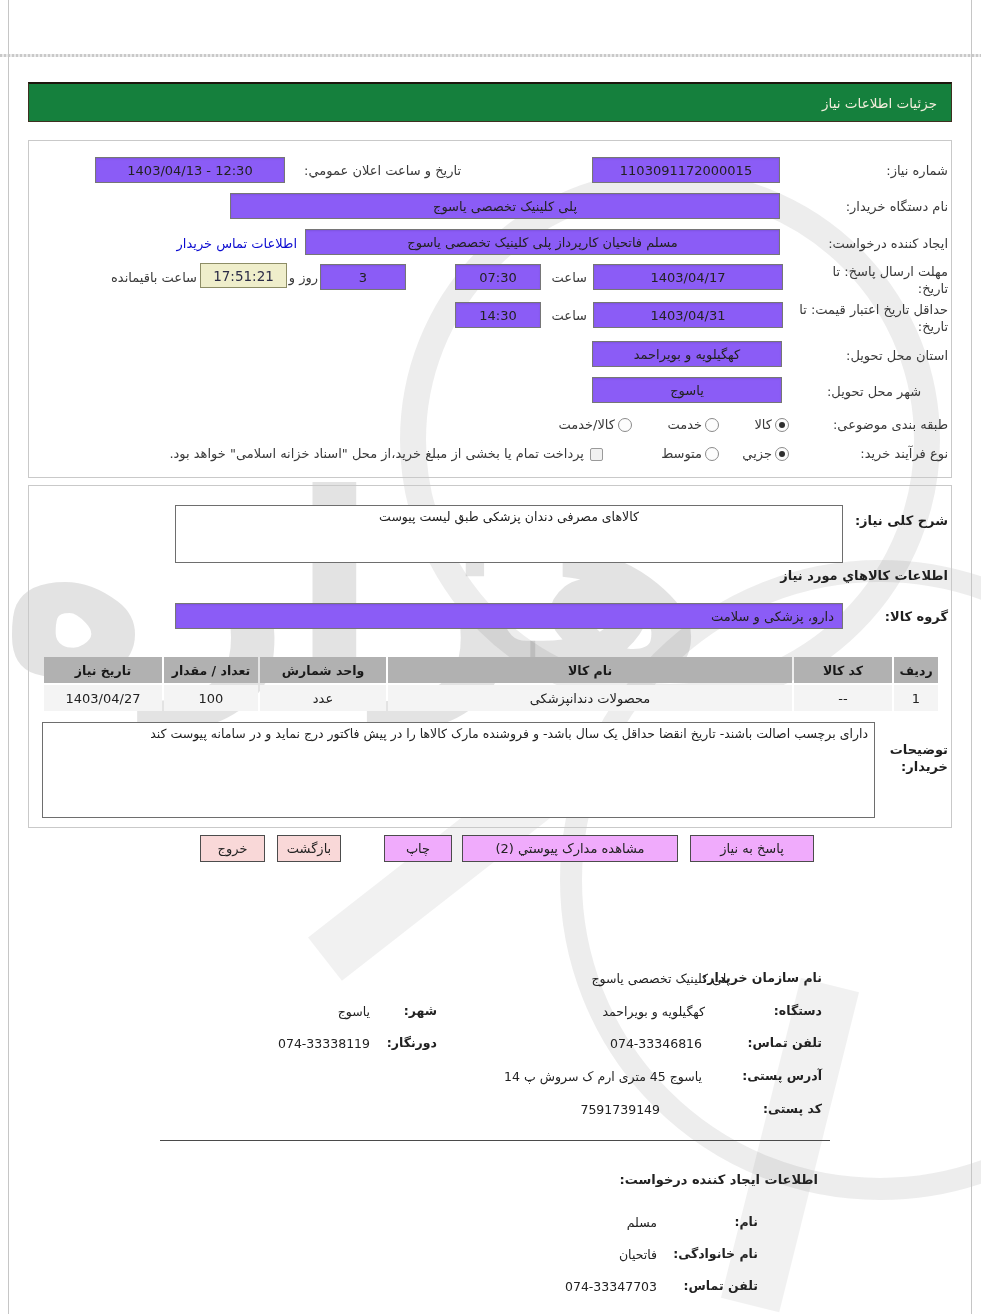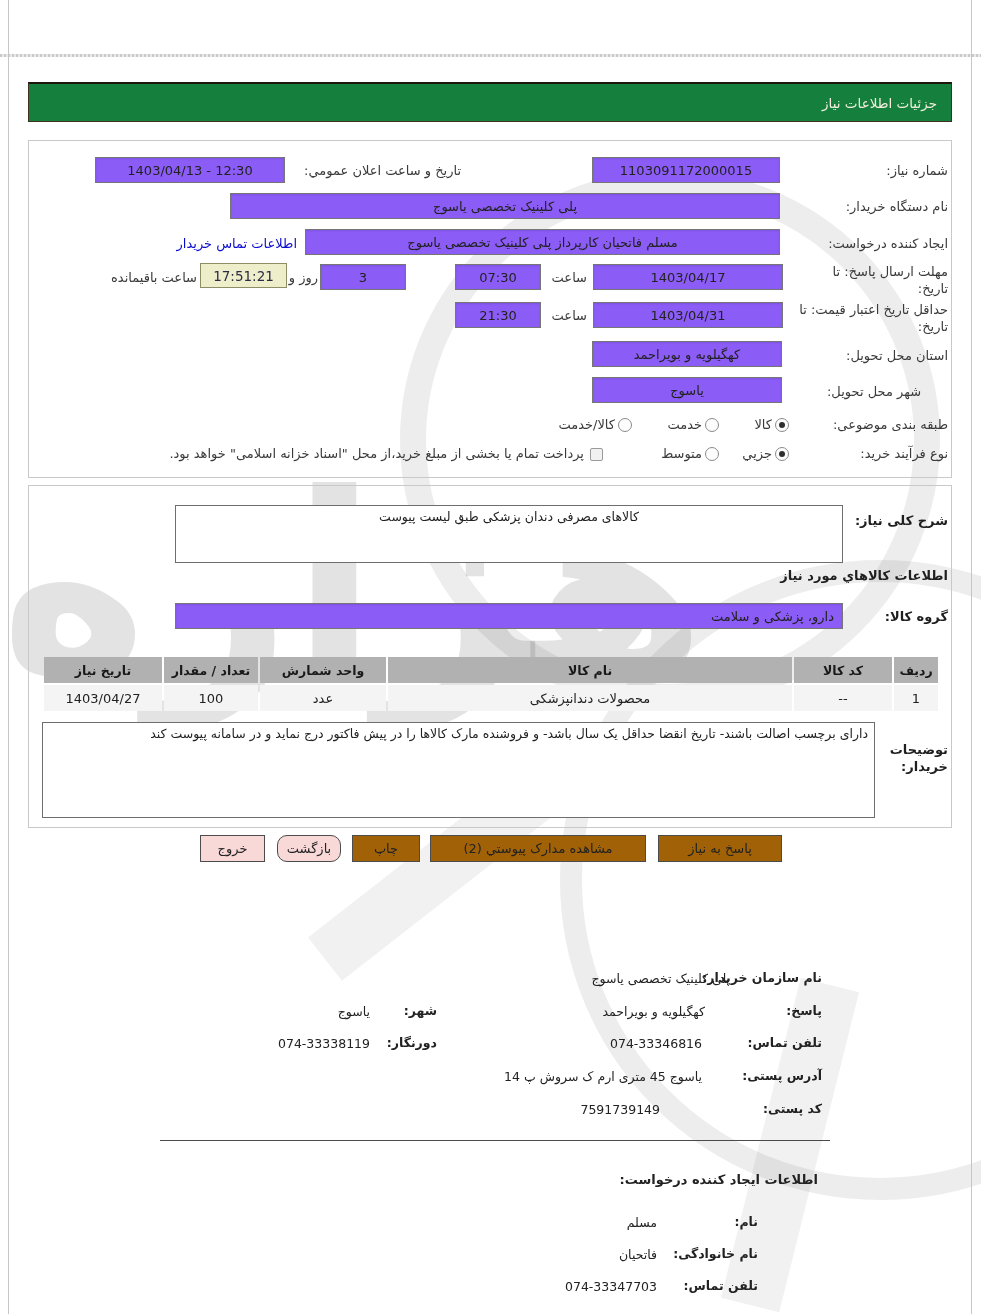--- a/index.html
+++ b/index.html
@@ -28,21 +28,21 @@
   .link { position:absolute; font-size:13px; color:#0b0bd0; z-index:3; cursor:pointer; text-align:right; }
   .countdown { position:absolute; background:#efeecb; border:1px solid #8d8d66; font-size:13.5px; color:#2b2b46;
                display:flex; align-items:center; justify-content:center; z-index:3; overflow:hidden; }
   .radio { position:absolute; width:14px; height:14px; border:1px solid #8b8b8b; border-radius:50%; background:#fdfdfd; z-index:3; }
   .radio.sel::after { content:""; position:absolute; inset:3px; background:#2e2e2e; border-radius:50%; }
   .chk { position:absolute; width:13px; height:13px; border:1px solid #9a9a9a; background:#f1f1f1; border-radius:2px; z-index:3; }
   .tarea { position:absolute; border:1px solid #6e6e6e; background:#fff; font-size:12.5px; color:#222;
            z-index:3; padding:3px 6px; line-height:1.35; overflow:hidden; }
   .btn { position:absolute; height:27px; border:1px solid #4c4c4c; font-size:13px; color:#222;
          display:flex; align-items:center; justify-content:center; z-index:3; cursor:pointer; }
-  .green { background:#a16207; }
+  .green { background:#f0abfc;margin-left:32px; }
   .pink  { background:#f9d8d8; }
   .tbl { position:absolute; left:42px; top:655px; width:898px; z-index:3; border-collapse:separate; border-spacing:2px; table-layout:fixed; }
   .tbl th { background:#b1b1b1; font-size:12.5px; font-weight:bold; color:#191919; height:26px; text-align:center; }
   .tbl td { background:#f4f4f4; font-size:13px; color:#222; height:26px; text-align:center; }
   .divline { position:absolute; height:1px; background:#4a4a4a; z-index:3; }
   .clbl { position:absolute; font-size:12.5px; color:#222; text-align:right; z-index:3; }
 </style>
 </head>
 <body>
 
@@ -81,21 +81,21 @@
   <div class="lbl" style="left:547px; top:270px; width:40px;">ساعت</div>
   <div class="inp center ltr" style="left:455px; top:264px; width:86px; height:26px;">07:30</div>
   <div class="inp center ltr" style="left:320px; top:264px; width:86px; height:26px;">3</div>
   <div class="lbl" style="left:286px; top:270px; width:32px;">روز و</div>
   <div class="countdown ltr" style="left:200px; top:263px; width:87px; height:25px;">17:51:21</div>
   <div class="lbl" style="left:85px; top:270px; width:112px;">ساعت باقیمانده</div>
 
   <div class="lbl" style="left:795px; top:302px; width:153px;">حداقل تاریخ اعتبار قیمت: تا تاریخ:</div>
   <div class="inp center ltr" style="left:593px; top:302px; width:190px; height:26px;">1403/04/31</div>
   <div class="lbl" style="left:547px; top:308px; width:40px;">ساعت</div>
-  <div class="inp center ltr" style="left:455px; top:302px; width:86px; height:26px;">21:30</div>
+  <div class="inp center ltr" style="left:455px; top:302px; width:86px; height:26px;">14:30</div>
 
   <div class="lbl" style="left:800px; top:348px; width:148px;">استان محل تحویل:</div>
   <div class="inp center" style="left:592px; top:341px; width:190px; height:26px;">کهگیلویه و بویراحمد</div>
   <div class="lbl" style="left:800px; top:384px; width:148px;text-align:center;">شهر محل تحویل:</div>
   <div class="inp center" style="left:592px; top:377px; width:190px; height:26px;">یاسوج</div>
 
   <div class="lbl" style="left:800px; top:417px; width:148px;">طبقه بندی موضوعی:</div>
   <span class="radio sel" style="left:775px; top:418px;"></span>
   <div class="lbl" style="left:740px; top:417px; width:32px;">کالا</div>
   <span class="radio" style="left:705px; top:418px;"></span>
@@ -151,28 +151,28 @@
       </tr>
     </tbody>
   </table>
 
   <div class="tarea" style="left:42px; top:722px; width:833px; height:96px; text-align:right;">دارای برچسب اصالت باشند- تاریخ انقضا حداقل یک سال باشد- و فروشنده مارک کالاها را در پیش فاکتور درج نماید و در سامانه پیوست کند</div>
   <div class="lbl b" style="left:878px; top:742px; width:70px;">توضیحات خریدار:</div>
 
   <div class="btn green" style="left:658px; top:835px; width:124px;">پاسخ به نیاز</div>
   <div class="btn green" style="left:430px; top:835px; width:216px;">مشاهده مدارک پیوستي (2)</div>
   <div class="btn green" style="left:352px; top:835px; width:68px;">چاپ</div>
-  <div class="btn pink" style="left:277px; top:835px; width:64px;border-radius:10px;">بازگشت</div>
+  <div class="btn pink" style="left:277px; top:835px; width:64px;">بازگشت</div>
   <div class="btn pink" style="left:200px; top:835px; width:65px;">خروج</div>
 
 
   <div class="clbl b" style="left:622px; top:970px; width:200px;">نام سازمان خریدار:</div>
   <div class="clbl" style="left:490px; top:971px; width:240px;">پلی کلینیک تخصصی یاسوج</div>
 
-  <div class="clbl b" style="left:762px; top:1003px; width:60px;">پاسخ:</div>
+  <div class="clbl b" style="left:762px; top:1003px; width:60px;">دستگاه:</div>
   <div class="clbl" style="left:558px; top:1004px; width:147px;">کهگیلویه و بویراحمد</div>
   <div class="clbl b" style="left:395px; top:1003px; width:42px;">شهر:</div>
   <div class="clbl" style="left:318px; top:1004px; width:52px;">یاسوج</div>
 
   <div class="clbl b" style="left:737px; top:1035px; width:85px;">تلفن تماس:</div>
   <div class="clbl ltr" style="left:590px; top:1036px; width:112px;">074-33346816</div>
   <div class="clbl b" style="left:372px; top:1035px; width:65px;">دورنگار:</div>
   <div class="clbl ltr" style="left:258px; top:1036px; width:112px;">074-33338119</div>
 
   <div class="clbl b" style="left:735px; top:1068px; width:87px;">آدرس پستی:</div>

